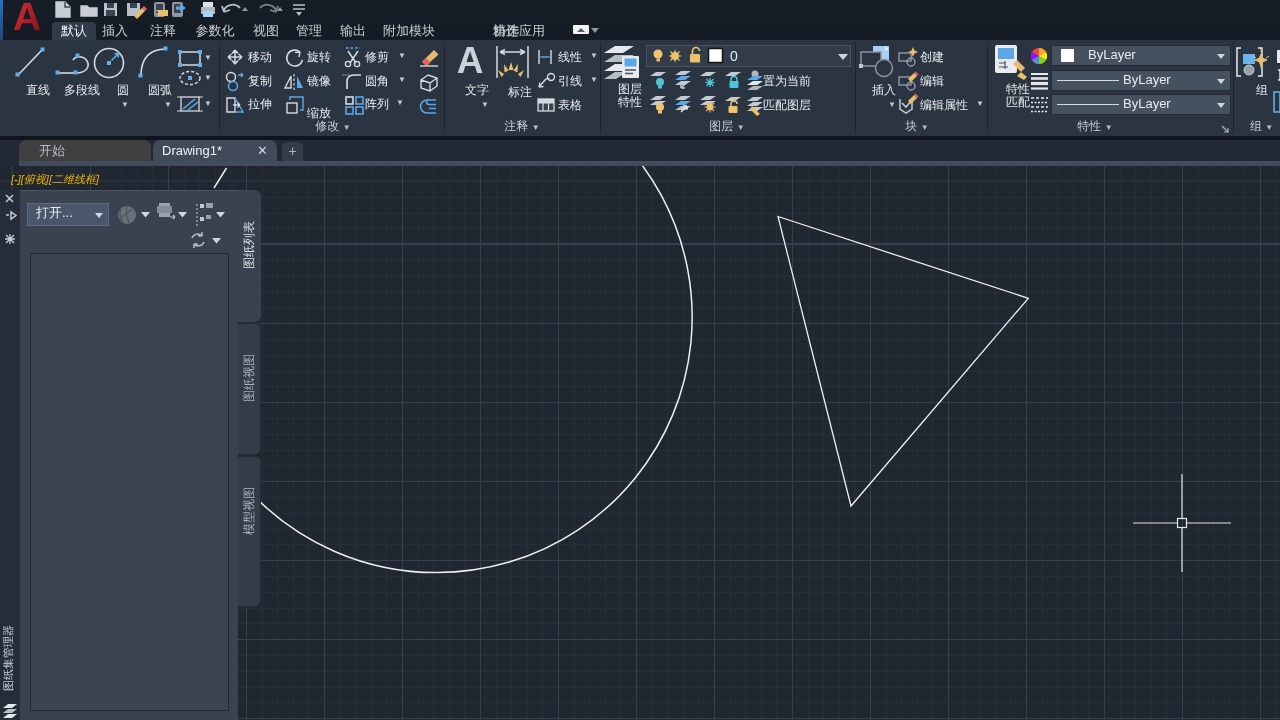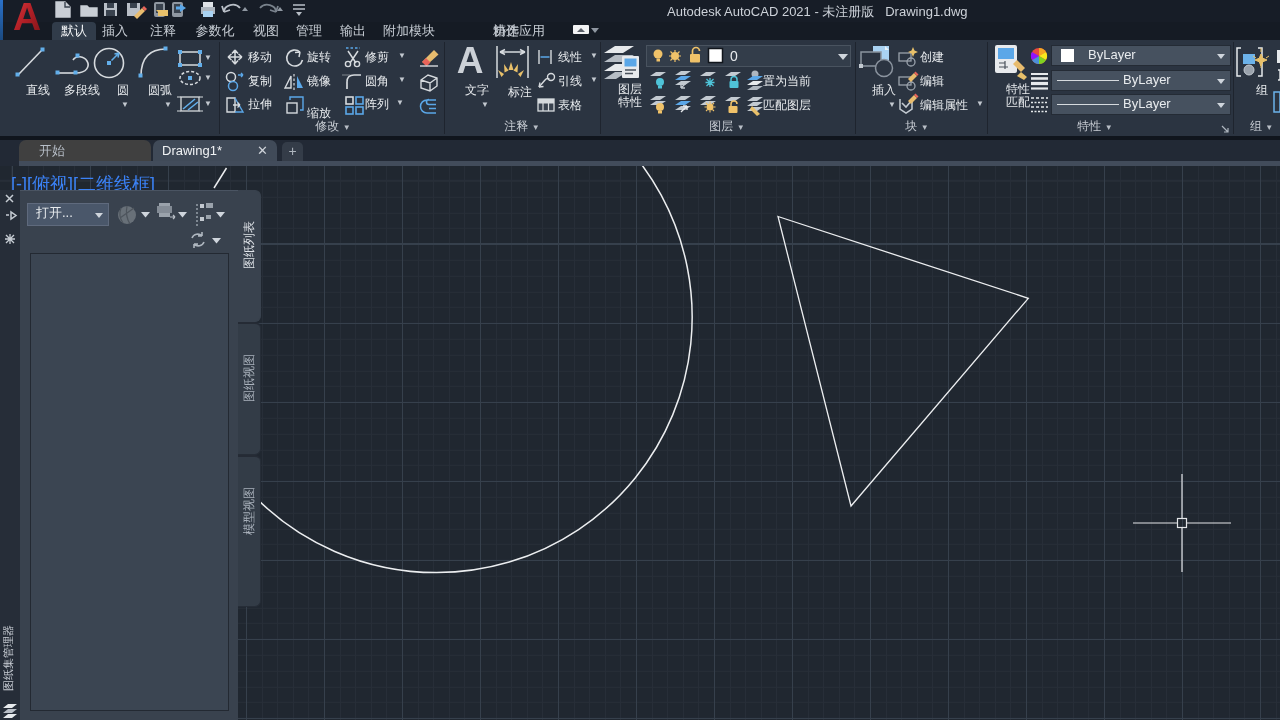--- a/index.html
+++ b/index.html
@@ -28,35 +28,34 @@
 #ftstrip{left:19px;top:161px;width:1261px;height:5px;background:#424c5b;}
 .ftab{top:140px;height:21px;line-height:21px;font-size:13px;border-radius:7px 7px 0 0;}
 
 #canvas{left:0;top:166px;width:1280px;height:554px;background:#202730;
 background-image:
  repeating-linear-gradient(to right,#36404c 0 1px,transparent 1px 78px),
  repeating-linear-gradient(to bottom,#36404c 0 1px,transparent 1px 79px),
  repeating-linear-gradient(to right,#272e38 0 1px,transparent 1px 15.6px),
  repeating-linear-gradient(to bottom,#272e38 0 1px,transparent 1px 15.8px);
 background-position:12px 78px,0 78px,12px 14.8px,0 14.8px;}
-#vplabel{left:11px;top:172px;font-size:18px;color:#3b82f6;}
+#vplabel{left:11px;top:172px;font-size:11px;color:#eab308;font-style:italic;}
 
 #pal-strip{left:0;top:190px;width:20px;height:530px;background:#262d38;}
 #pal-body{left:20px;top:190px;width:218px;height:530px;background:#39424e;border-top:1px solid #4a5462;}
 #pal-list{left:30px;top:253px;width:199px;height:458px;background:#3b4552;border:1px solid #232932;}
 #pal-hdr{left:27px;top:233px;width:206px;height:20px;background:#272f3a;color:#eceef1;font-size:12px;line-height:20px;padding-left:11px;}
 .vtab{left:238px;width:23px;color:#aab2bc;background:#333c47;border-radius:0 6px 6px 0;border:1px solid #262d37;border-left:none;}
 .vtext{position:absolute;left:50%;top:54px;transform:translate(-50%,-50%) rotate(-90deg);white-space:nowrap;font-size:12px;}
 </style></head>
 <body>
 <div id="stage">
 
 <div class="abs" id="titlebar"></div>
 <div class="abs" id="tabrow"></div>
-<div class="abs" id="title-text">Autodesk AutoCAD 2021 - 未注册版&nbsp;&nbsp;&nbsp;Drawing1.dwg</div>
 <svg class="abs" style="left:0;top:0;" width="320" height="40" viewBox="0 0 320 40">
 <defs>
         <linearGradient id="ra" x1="0" y1="0" x2="1" y2="1">
           <stop offset="0" stop-color="#e23b3f"></stop>
           <stop offset=".5" stop-color="#b01f26"></stop>
           <stop offset="1" stop-color="#7e1418"></stop>
         </linearGradient>
       </defs>
 <text x="13" y="30" font-family="Liberation Sans" font-weight="bold" font-size="39" fill="url(#ra)">A</text>
 <g fill="none" stroke="#c9ced5" stroke-width="1.4">

